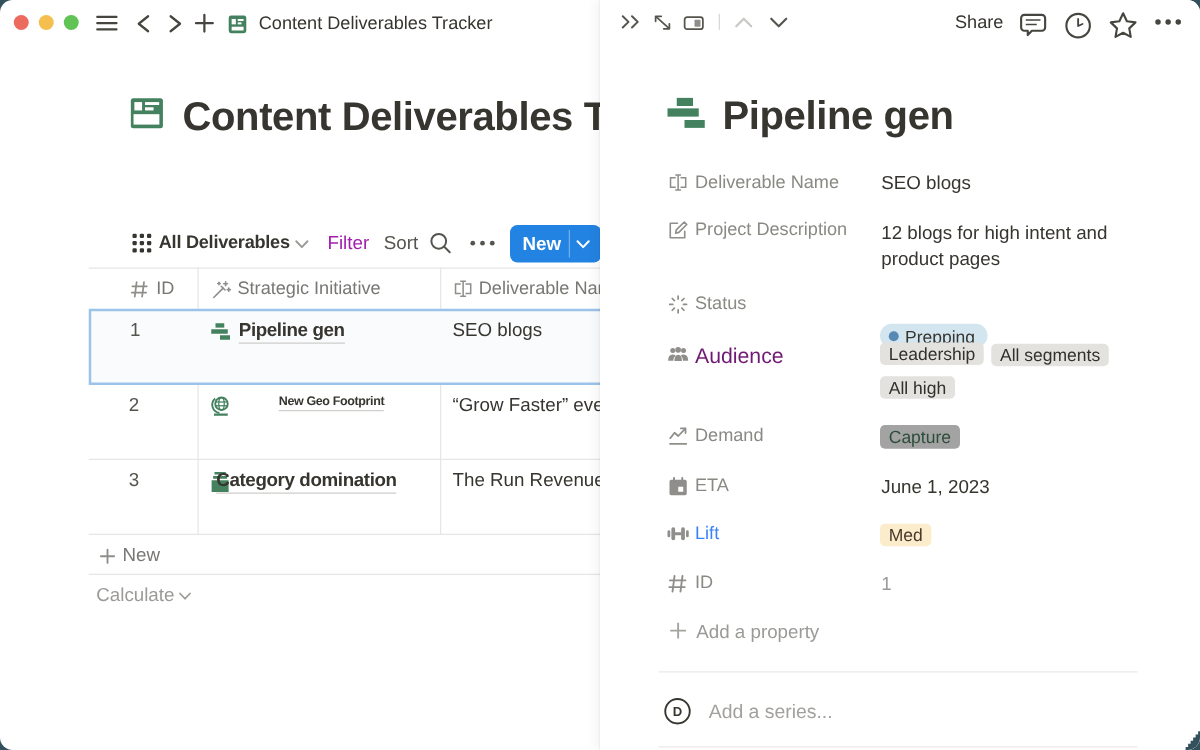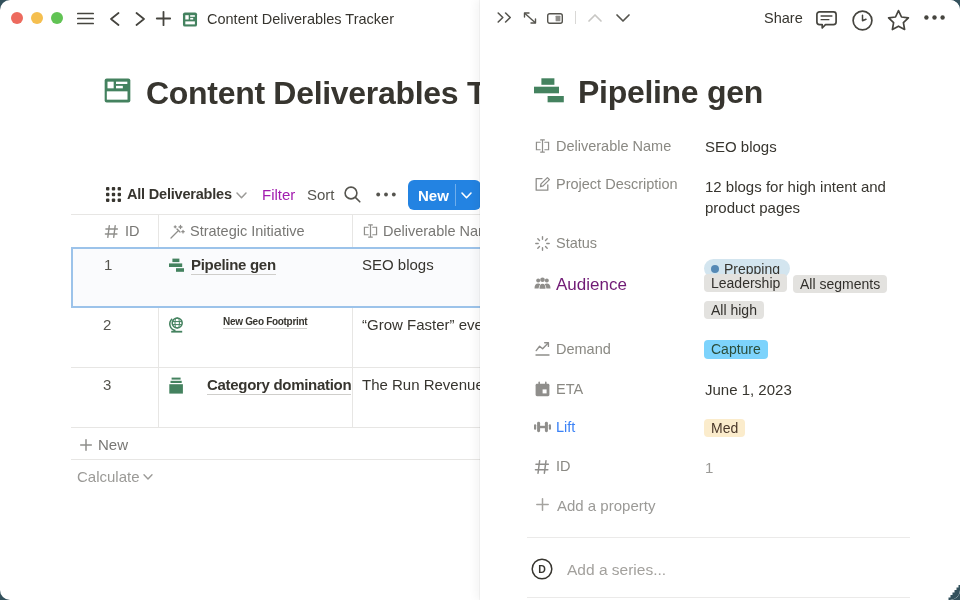--- a/index.html
+++ b/index.html
@@ -152,21 +152,21 @@
   <div class="abs txt" style="left:362px;top:316px;width:118px;overflow:hidden;font-size:15px;color:#37352f;">“Grow Faster” event series</div>
 
   <div class="abs txt" style="left:103px;top:376px;font-size:15px;color:#55544e;">3</div>
   <svg class="abs" style="left:169px;top:377px;" width="15" height="17" viewBox="0 0 15 17">
     <g fill="#44825f">
       <rect x="2.6" y="0.6" width="9" height="2"></rect>
       <rect x="1.5" y="3.8" width="11.2" height="2.2"></rect>
       <rect x="0.3" y="7.2" width="13.6" height="9.4"></rect>
     </g>
   </svg>
-  <div class="abs txt" style="left:207px;top:376px;font-size:15px;font-weight:700;color:#37352f;letter-spacing:-0.3px;border-bottom:1px solid #cfcecb;padding-bottom:1px;">Category domination</div>
+  <div class="abs txt" style="left:173px;top:376px;font-size:15px;font-weight:700;color:#37352f;letter-spacing:-0.3px;border-bottom:1px solid #cfcecb;padding-bottom:1px;">Category domination</div>
   <div class="abs txt" style="left:362px;top:376px;width:118px;overflow:hidden;font-size:15px;color:#37352f;">The Run Revenue Summit</div>
 
   <svg class="abs" style="left:80px;top:439px;" width="12" height="12" viewBox="0 0 12 12">
     <g stroke="#8f8e8b" stroke-width="1.5" stroke-linecap="round">
       <line x1="6" y1="0.7" x2="6" y2="11.3"></line>
         <line x1="0.7" y1="6" x2="11.3" y2="6"></line>
     </g>
   </svg>
   <div class="abs txt" style="left:98px;top:436px;font-size:15px;color:#787774;">New</div>
 
@@ -283,21 +283,21 @@
   <div class="abs txt" style="left:704px;top:301px;height:18px;background:#e3e2df;border-radius:4px;padding:0 7px;font-size:14px;line-height:18px;color:#32302c;">All high</div>
 
   <svg class="abs" style="left:535px;top:342px;" width="15" height="14" viewBox="0 0 15 14">
     <g stroke="#8f8e8b" stroke-width="1.4" fill="none" stroke-linecap="round" stroke-linejoin="round">
       <path d="M1 13 H14"></path>
       <path d="M1.2 8.6 L4.6 4.2 L7.6 6.8 L13.2 0.9"></path>
       <path d="M13.4 4.4 V0.7 H9.7"></path>
     </g>
   </svg>
   <div class="abs txt" style="left:556px;top:341px;font-size:14.5px;color:#8a8983;">Demand</div>
-  <div class="abs txt" style="left:704px;top:340px;height:19px;background:#7dd3fc;border-radius:4px;padding:0 7px;font-size:14px;line-height:19px;color:#2b4d3a;">Capture</div>
+  <div class="abs txt" style="left:704px;top:340px;height:19px;background:#a3a3a3;border-radius:4px;padding:0 7px;font-size:14px;line-height:19px;color:#2b4d3a;">Capture</div>
 
   <svg class="abs" style="left:535px;top:382px;" width="15" height="15" viewBox="0 0 15 15">
     <rect x="0.6" y="1.8" width="13.8" height="12.4" rx="1.4" fill="#8f8e8b"></rect>
     <line x1="4.2" y1="0.4" x2="4.2" y2="3.4" stroke="#8f8e8b" stroke-width="1.6" stroke-linecap="round"></line>
     <line x1="10.8" y1="0.4" x2="10.8" y2="3.4" stroke="#8f8e8b" stroke-width="1.6" stroke-linecap="round"></line>
     <rect x="7.6" y="7.4" width="4" height="4" fill="#fff"></rect>
   </svg>
   <div class="abs txt" style="left:556px;top:381px;font-size:14.5px;color:#8a8983;">ETA</div>
   <div class="abs txt" style="left:705px;top:381px;font-size:15px;color:#37352f;">June 1, 2023</div>
 

